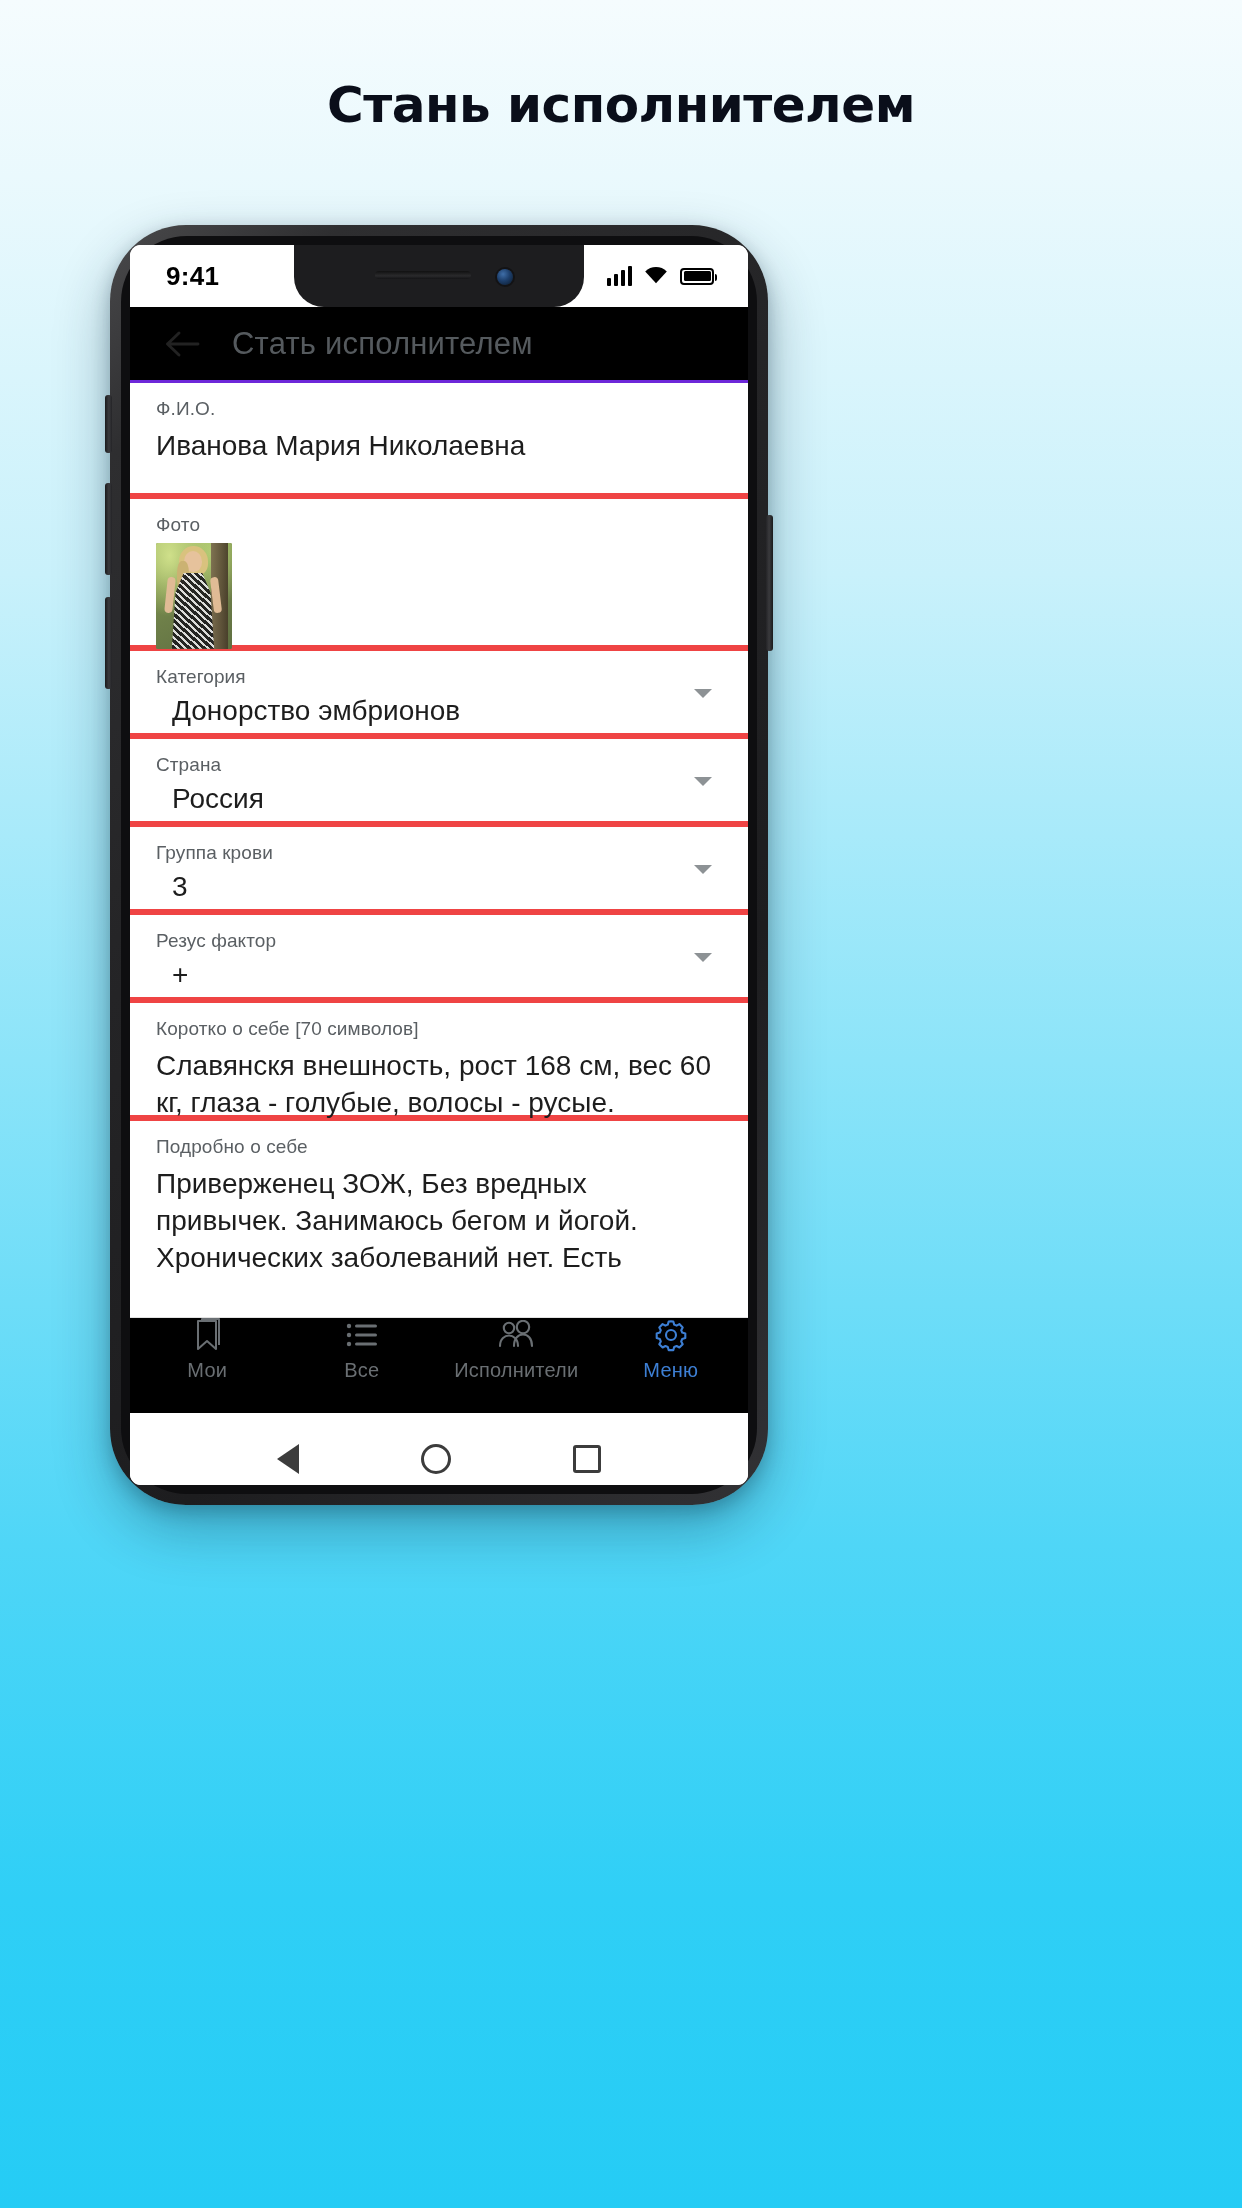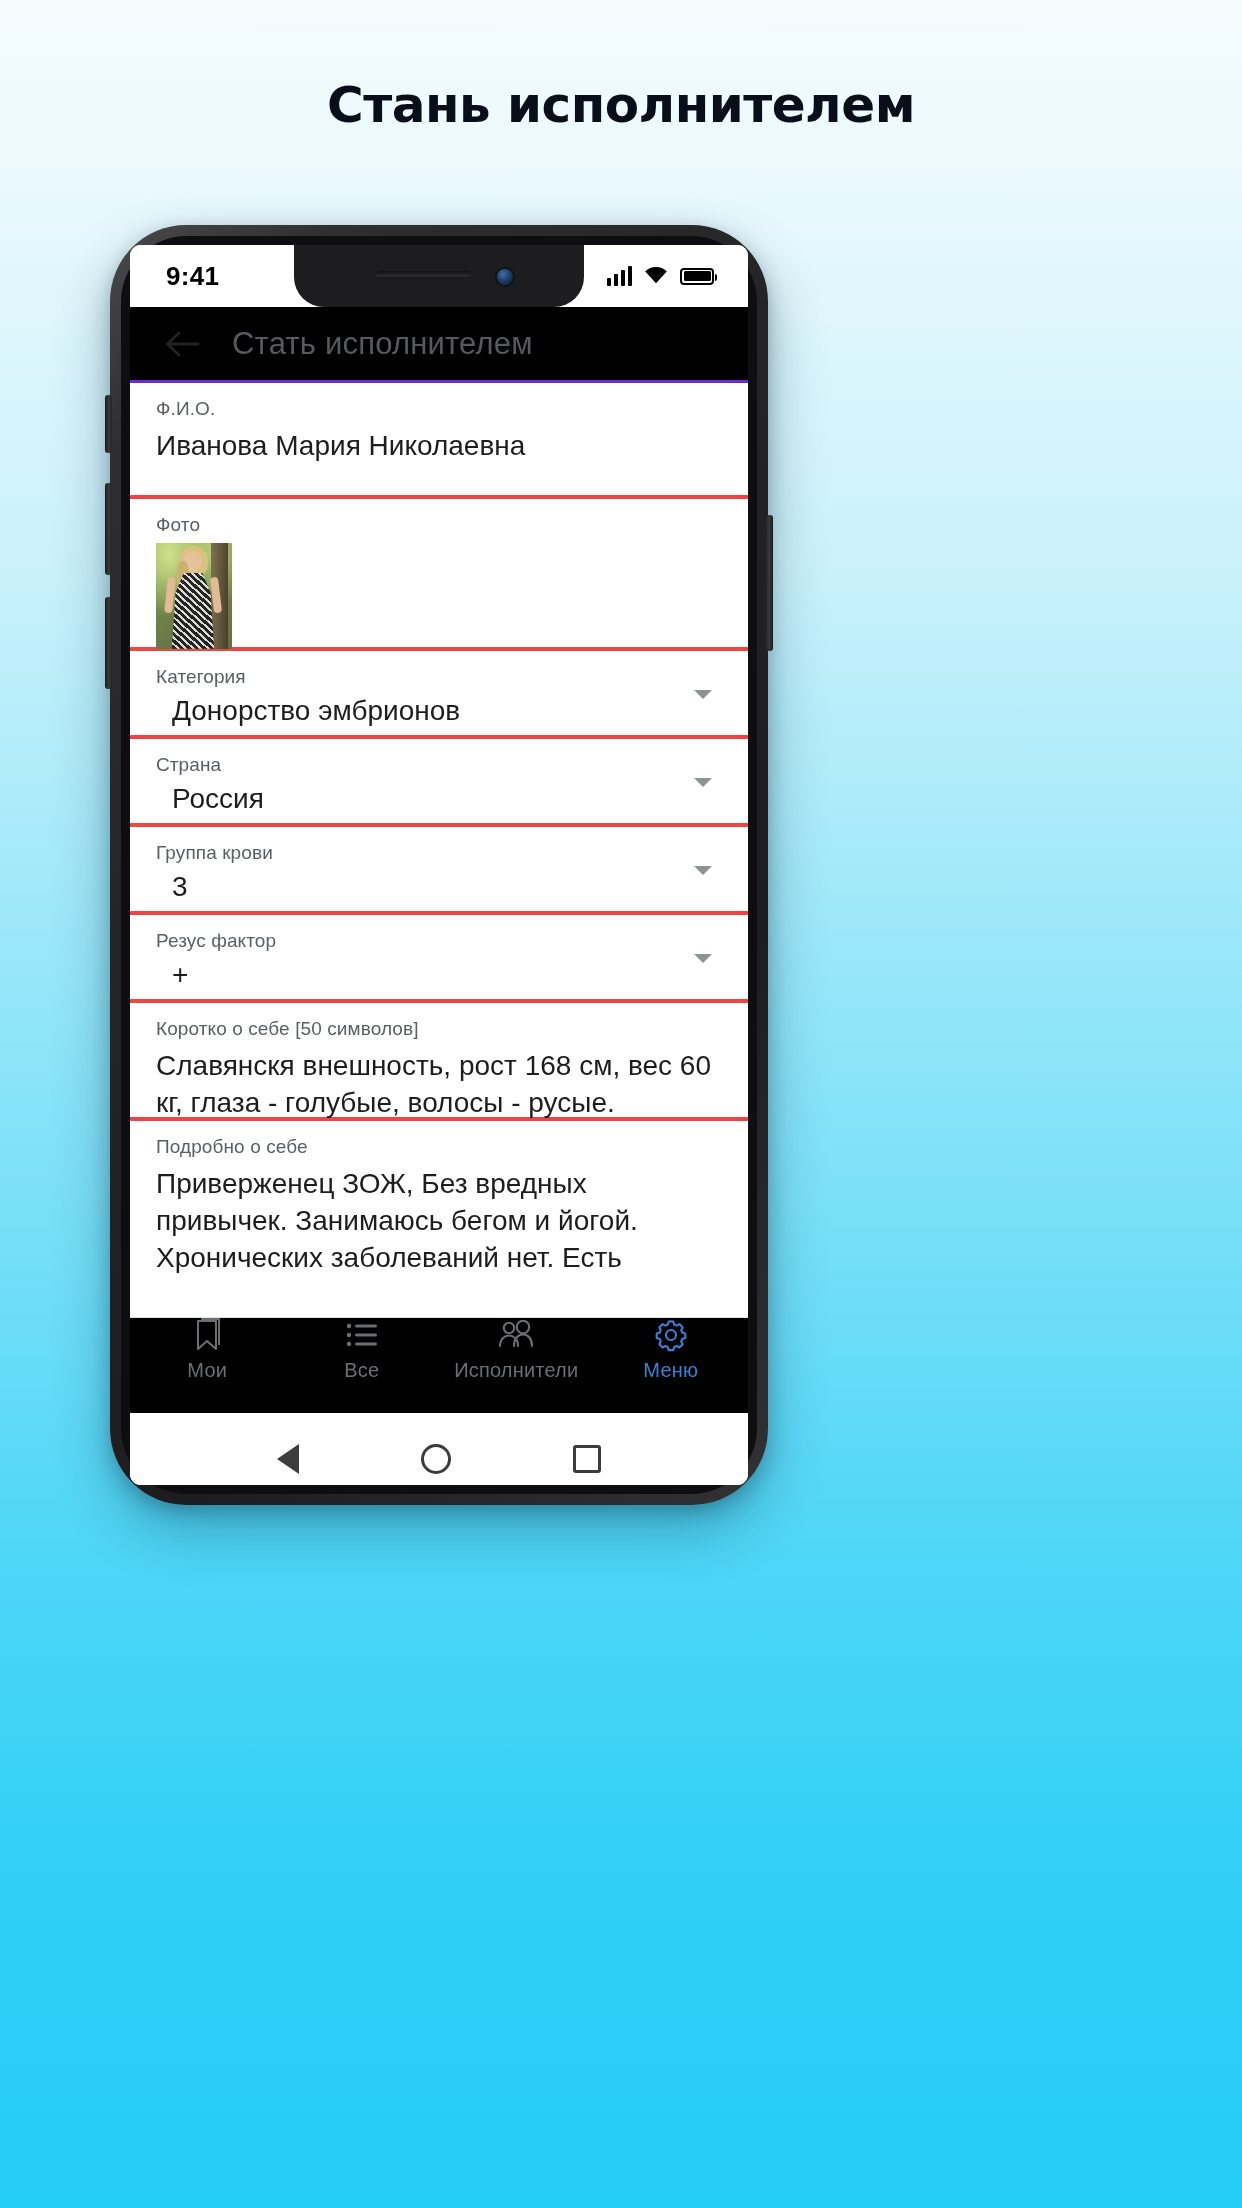--- a/index.html
+++ b/index.html
@@ -186,21 +186,21 @@
   }
 
   
   .form-scroll {
     background: #fff;
     height: 934px;
     overflow: hidden;
   }
   .field {
     padding: 14px 26px 0 26px;
-    border-bottom: 4px solid #ef4444;
+    border-bottom: 6px solid #ef4444;
     position: relative;
   }
   .field-label {
     font-size: 19px;
     color: #5a5f63;
     letter-spacing: 0.1px;
     line-height: 1.25;
   }
   .field-value {
     font-size: 28px;
@@ -425,21 +425,21 @@
         <span class="caret"></span>
       </div>
 
       <div class="field select">
         <div class="field-label">Резус фактор</div>
         <div class="field-value small-pad">+</div>
         <span class="caret"></span>
       </div>
 
       <div class="field short">
-        <div class="field-label">Коротко о себе [50 символов]</div>
+        <div class="field-label">Коротко о себе [70 символов]</div>
         <div class="field-value">Славянскя внешность, рост 168 см, вес 60 кг, глаза - голубые, волосы - русые.</div>
       </div>
 
       <div class="field long">
         <div class="field-label">Подробно о себе</div>
         <div class="field-value">Приверженец ЗОЖ, Без вредных привычек. Занимаюсь бегом и йогой. Хронических заболеваний нет. Есть</div>
       </div>
 
     </div>
 

